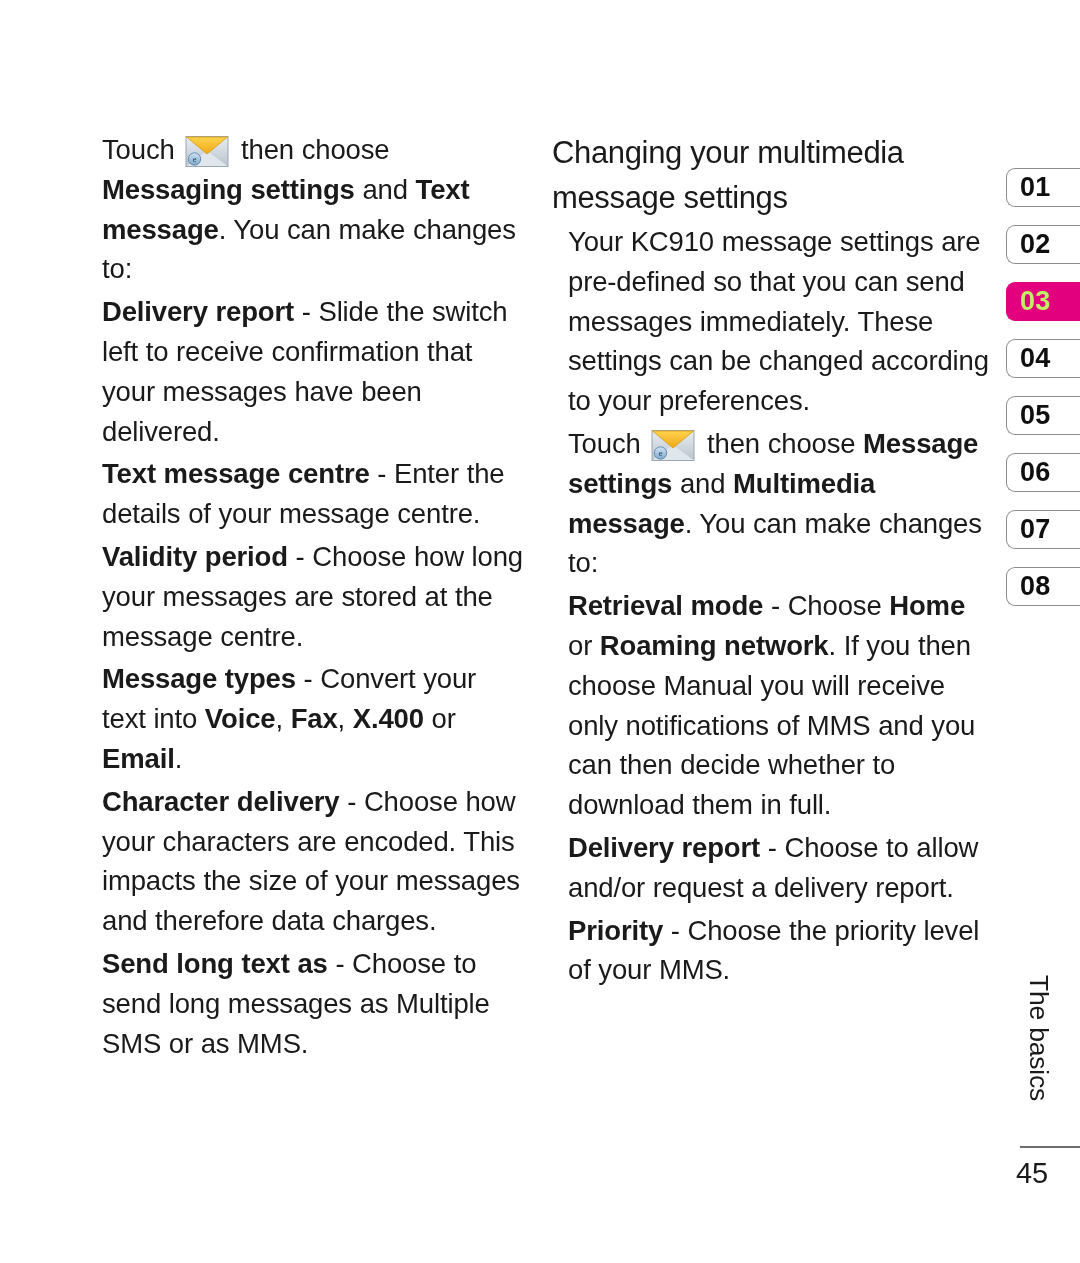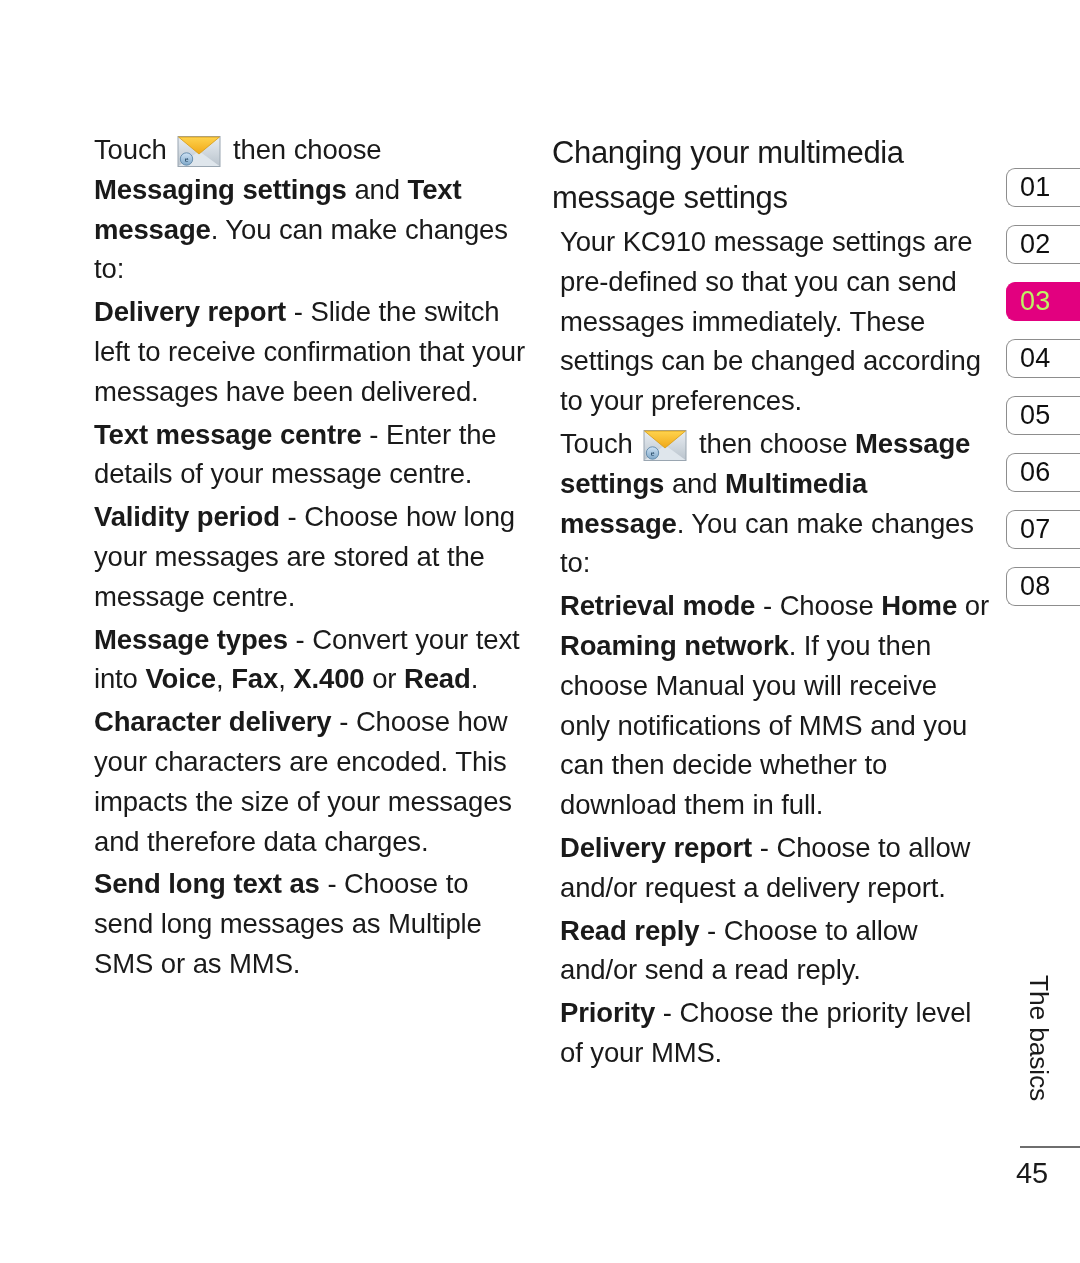--- a/index.html
+++ b/index.html
@@ -30,21 +30,21 @@
     top: 130px;
     width: 440px;
   }
   #col-left  { left: 86px; }
   #col-right { left: 552px; }
 
   .para {
     font-size: 27.5px;
     line-height: 39.8px;
     letter-spacing: -0.15px;
-    margin: 0 0 1px 8px;
+    margin: 0 0 1px 16px;
     text-align: left;
     word-spacing: 0.2px;
   }
   .para + .para { margin-top: 3px; }
 
   .para b, .para strong {
     font-weight: bold;
   }
 
   .heading {
@@ -83,21 +83,21 @@
     border-radius: 9px 0 0 9px;
     box-sizing: border-box;
     background: #ffffff;
   }
   .tab .tab-num {
     position: absolute;
     left: 13px;
     top: 50%;
     transform: translateY(-52%);
     font-size: 27px;
-    font-weight: normal;
+    font-weight: bold;
     letter-spacing: 0.2px;
     color: #0f0f0f;
   }
   .tab.active {
     background: #e2007f;
     border-color: #e2007f;
   }
   .tab.active .tab-num { color: #bef264; }
 
   
@@ -156,21 +156,21 @@
             </defs>
             <rect x="1" y="1.5" width="42" height="30" fill="url(#bodyG)" stroke="#9aa6b1" stroke-width="1"></rect>
             <path d="M1.5 31 L22 16 L42.5 31 Z" fill="#dfe6ec"></path>
             <path d="M1.5 2 L22 19 L42.5 2 Z" fill="url(#flapG)" stroke="#d79b12" stroke-width="0.8"></path>
             <circle cx="9.5" cy="24" r="6.2" fill="url(#discG)" stroke="#5d87a8" stroke-width="0.9"></circle>
             <text x="9.5" y="27" font-size="8.5" text-anchor="middle" fill="#173b57" font-family="Liberation Serif, serif">e</text>
           </svg></span><span> then choose </span><b>Messaging settings</b><span> and </span><b>Text message</b><span>. You can make changes to:</span></div>
       <div class="para"><b>Delivery report</b><span> - Slide the switch left to receive confirmation that your messages have been delivered.</span></div>
       <div class="para"><b>Text message centre</b><span> - Enter the details of your message centre.</span></div>
       <div class="para"><b>Validity period</b><span> - Choose how long your messages are stored at the message centre.</span></div>
-      <div class="para"><b>Message types</b><span> - Convert your text into </span><b>Voice</b><span>, </span><b>Fax</b><span>, </span><b>X.400</b><span> or </span><b>Read</b><span>.</span></div>
+      <div class="para"><b>Message types</b><span> - Convert your text into </span><b>Voice</b><span>, </span><b>Fax</b><span>, </span><b>X.400</b><span> or </span><b>Email</b><span>.</span></div>
       <div class="para"><b>Character delivery</b><span> - Choose how your characters are encoded. This impacts the size of your messages and therefore data charges.</span></div>
       <div class="para"><b>Send long text as</b><span> - Choose to send long messages as Multiple SMS or as MMS.</span></div>
     </div>
 
   <div class="column" id="col-right">
     <div class="heading">Changing your multimedia message settings</div>
     <div id="col-right-body">
         <div class="para"><span>Your KC910 message settings are pre-defined so that you can send messages immediately. These settings can be changed according to your preferences.</span></div>
         <div class="para"><span>Touch </span><span class="env-icon"><svg width="44" height="33" viewBox="0 0 44 33">
               <defs>
@@ -188,21 +188,20 @@
                 </linearGradient>
               </defs>
               <rect x="1" y="1.5" width="42" height="30" fill="url(#bodyG)" stroke="#9aa6b1" stroke-width="1"></rect>
               <path d="M1.5 31 L22 16 L42.5 31 Z" fill="#dfe6ec"></path>
               <path d="M1.5 2 L22 19 L42.5 2 Z" fill="url(#flapG)" stroke="#d79b12" stroke-width="0.8"></path>
               <circle cx="9.5" cy="24" r="6.2" fill="url(#discG)" stroke="#5d87a8" stroke-width="0.9"></circle>
               <text x="9.5" y="27" font-size="8.5" text-anchor="middle" fill="#173b57" font-family="Liberation Serif, serif">e</text>
             </svg></span><span> then choose </span><b>Message settings</b><span> and </span><b>Multimedia message</b><span>. You can make changes to:</span></div>
         <div class="para"><b>Retrieval mode</b><span> - Choose </span><b>Home</b><span> or </span><b>Roaming network</b><span>. If you then choose Manual you will receive only notifications of MMS and you can then decide whether to download them in full.</span></div>
         <div class="para"><b>Delivery report</b><span> - Choose to allow and/or request a delivery report.</span></div>
-        <div class="para"><b>Read reply</b><span> - Choose to allow and/or send a read reply.</span></div>
         <div class="para"><b>Priority</b><span> - Choose the priority level of your MMS.</span></div>
       </div>
   </div>
 
   <div id="tab-strip">
       <div class="tab">
         <span class="tab-num">01</span>
       </div>
       <div class="tab">
         <span class="tab-num">02</span>

